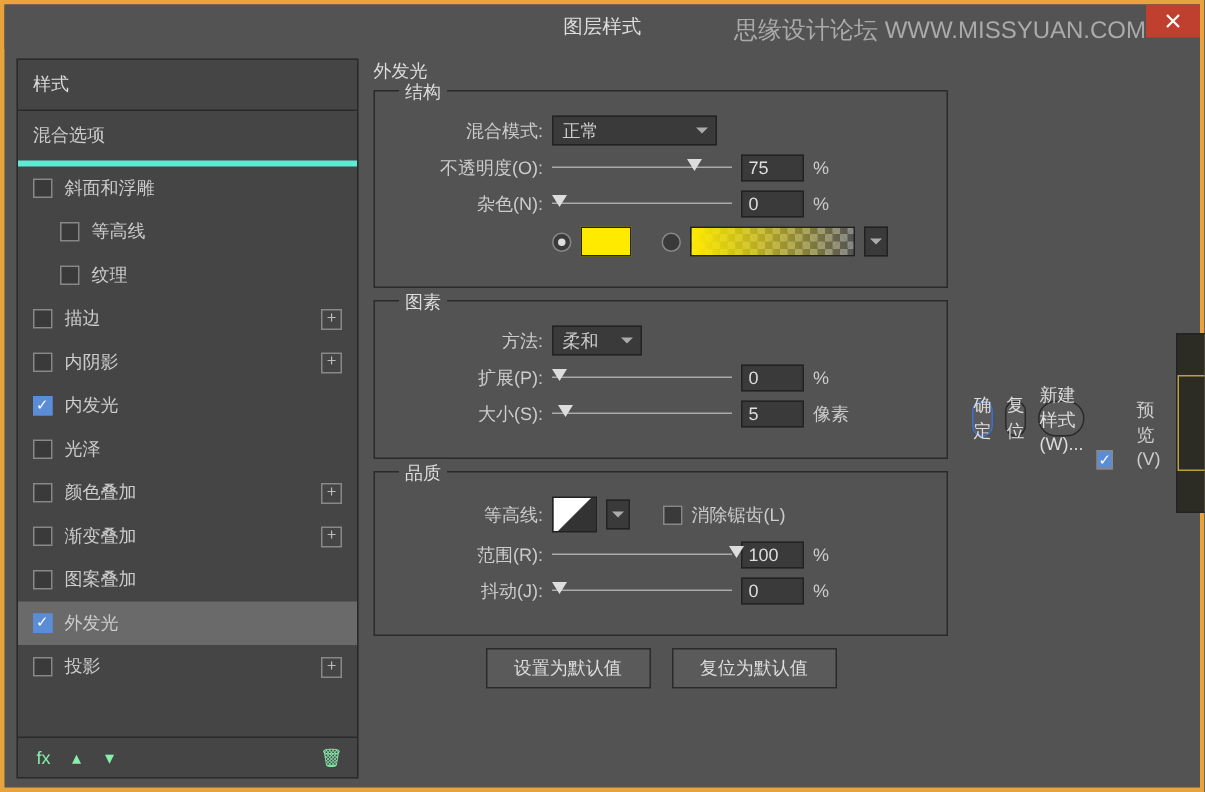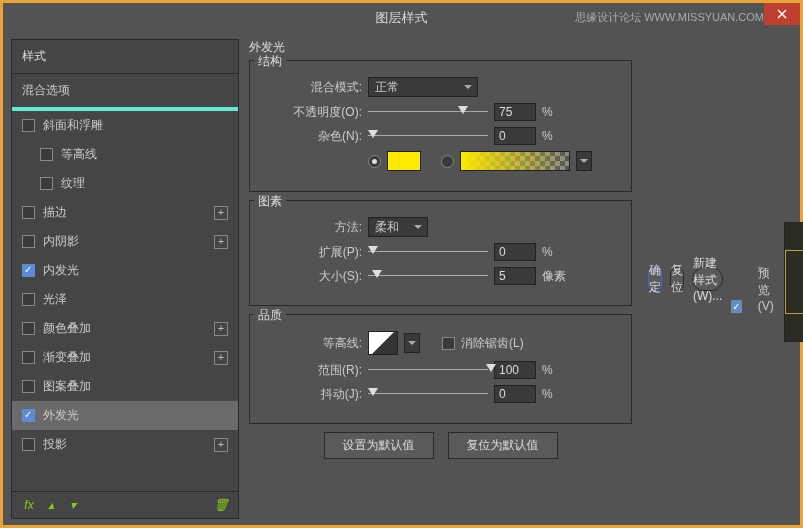--- a/index.html
+++ b/index.html
@@ -1,38 +1,38 @@
 <!DOCTYPE html>
 <html><head>
 <meta charset="utf-8">
 <style>
 *{box-sizing:border-box;margin:0;padding:0;font-family:"Microsoft YaHei",sans-serif;font-size:12px;color:#ccc}
 body{background:#535353;width:803px;height:528px;overflow:hidden}
 .frame{border:3px solid #e8a33d;width:803px;height:528px;background:#535353;position:relative}
 .titlebar{height:30px;background:#535353;display:flex;align-items:center;position:relative}
 .title{position:absolute;left:50%;transform:translateX(-50%);color:#ddd;font-size:13px}
-.watermark{position:absolute;right:36px;top:7px;font-size:11px;color:#aaa}
+.watermark{position:absolute;right:36px;top:7px;font-size:16px;color:#aaa}
 .closebtn{position:absolute;right:0;top:0;width:36px;height:22px;background:#c04030;display:flex;align-items:center;justify-content:center;cursor:pointer}
 .closebtn svg{width:10px;height:10px}
 .content{display:flex;height:calc(100% - 30px);padding:6px 8px}
 .left{width:228px;background:#454545;border:1px solid #2a2a2a;display:flex;flex-direction:column}
 .left-header{padding:8px 10px;border-bottom:1px solid #2a2a2a;color:#ddd}
 .blend-opts{padding:8px 10px;border-bottom:4px solid #5eead4}
 .style-row{display:flex;align-items:center;padding:6px 10px;position:relative;cursor:pointer}
 .style-row.sel{background:#6a6a6a}
 .style-row input[type=checkbox]{margin-right:8px;width:13px;height:13px}
 .style-row .indent{margin-left:18px}
 .style-row .plus{position:absolute;right:10px;width:14px;height:14px;border:1px solid #888;display:flex;align-items:center;justify-content:center;font-size:11px;line-height:1;color:#bbb}
 .left-foot{margin-top:auto;border-top:1px solid #2a2a2a;padding:6px 10px;display:flex;align-items:center;gap:8px}
 .left-foot .sp{flex:1}
-.ico{width:14px;height:14px;display:inline-flex;align-items:center;justify-content:center;color:#84cc16;font-style:italic}
+.ico{width:14px;height:14px;display:inline-flex;align-items:center;justify-content:center;color:#86efac;}
 .middle{flex:1;padding:0 10px}
 .mid-title{color:#ddd;margin-bottom:4px}
 .group{border:1px solid #2a2a2a;padding:10px 12px 14px;margin-bottom:8px;position:relative;background:#535353}
-.group-title{position:absolute;top:-8px;left:4px;background:#535353;padding:0 4px;color:#ddd}
+.group-title{position:absolute;top:-8px;left:16px;background:#535353;padding:0 4px;color:#ddd}
 .row{display:flex;align-items:center;margin:6px 0;gap:6px}
 .row .lbl{width:100px;text-align:right;color:#ccc}
 select,.dropdown{background:#3a3a3a;border:1px solid #222;color:#ddd;height:20px;padding:0 18px 0 6px;appearance:none;position:relative;cursor:pointer}
 .dropdown{display:inline-flex;align-items:center;min-width:84px}
 .dropdown:after{content:"";position:absolute;right:5px;top:7px;border:4px solid transparent;border-top-color:#aaa}
 .slider{flex:1;height:16px;position:relative;max-width:120px}
 .slider-track{position:absolute;top:7px;left:0;right:0;height:1px;background:#aaa}
 .slider-thumb{position:absolute;top:2px;width:0;height:0;border:5px solid transparent;border-top:8px solid #ddd}
 input[type=text].val{width:42px;height:18px;background:#3a3a3a;border:1px solid #222;color:#ddd;text-align:left;padding:0 4px}
 .unit{color:#ccc;min-width:24px}

